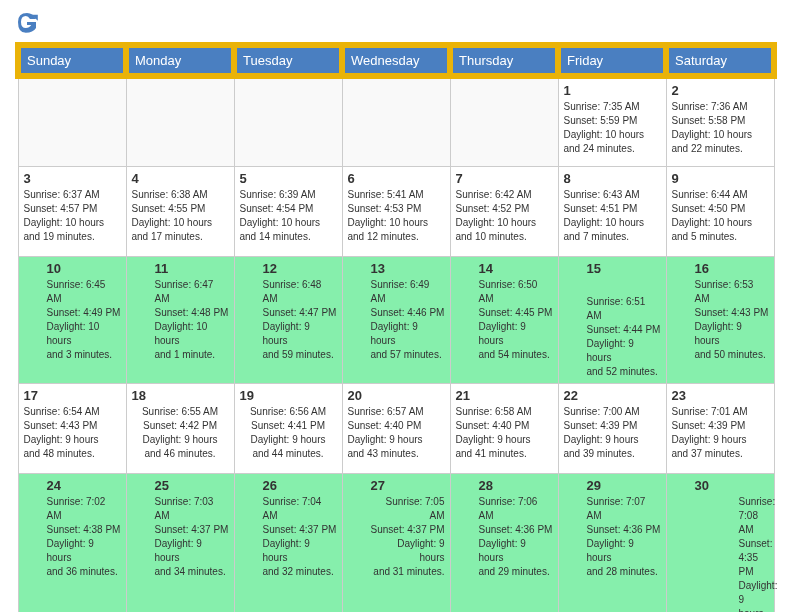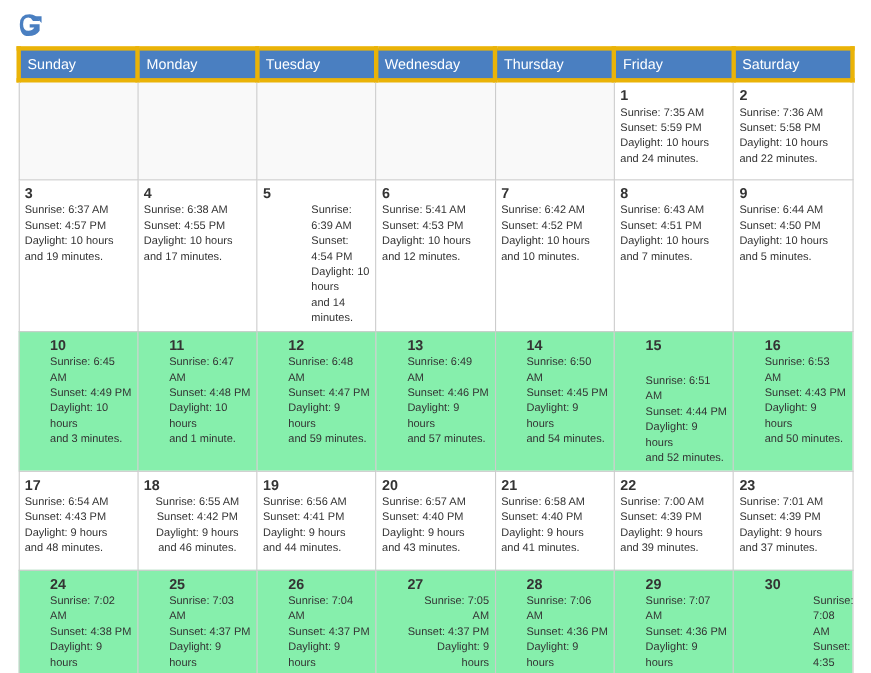--- a/index.html
+++ b/index.html
@@ -8,21 +8,21 @@
     .header { display: flex; justify-content: space-between; align-items: flex-start; margin-bottom: 8px; }
     .logo { display: flex; align-items: center; }
     .logo-text { font-size: 18px; font-weight: bold; line-height: 1.1; }
     .logo-text .general { color: #333; }
     .logo-text .blue { color: #4a90d9; }
     .logo-icon { width: 24px; height: 24px; margin-right: 2px; }
     .title-area { text-align: right; }
     .month-title { font-size: 32px; color: #333; font-weight: normal; }
     .location { font-size: 14px; color: #555; }
     table { width: 100%; border-collapse: collapse; table-layout: fixed; }
-    th { background-color: #4a7fc1; color: white; text-align: left; padding: 5px 6px; font-size: 13px; font-weight: normal; border: 4px solid #eab308; }
+    th { background-color: #4a7fc1; color: white; text-align: left; padding: 5px 6px; font-size: 13px; font-weight: normal; border: 6px solid #eab308; }
     td { border: 1px solid #ccc; vertical-align: top; padding: 4px 5px; font-size: 10.5px; color: #333; height: 90px; background: #fff; }
     td.empty { background: #f9f9f9; }
     td.shaded { background: #86efac; padding-left: 28px; }
     .day-num { font-size: 13px; font-weight: bold; margin-bottom: 2px; }
     .day-info { font-size: 10px; line-height: 1.4; color: #333; }
   </style>
 </head>
 <body>
 
 <div class="page">
@@ -88,21 +88,21 @@
           </td>
           <td>
             <div class="day-num">4</div>
             <div class="day-info" style="white-space: pre-line;">Sunrise: 6:38 AM
 Sunset: 4:55 PM
 Daylight: 10 hours
 and 17 minutes.</div>
           </td>
           <td>
             <div class="day-num">5</div>
-            <div class="day-info" style="white-space: pre-line; margin-left: 44px;">Sunrise: 6:39 AM
+            <div class="day-info" style="white-space: pre-line;">Sunrise: 6:39 AM
 Sunset: 4:54 PM
 Daylight: 10 hours
 and 14 minutes.</div>
           </td>
           <td>
             <div class="day-num">6</div>
             <div class="day-info" style="white-space: pre-line;">Sunrise: 5:41 AM
 Sunset: 4:53 PM
 Daylight: 10 hours
 and 12 minutes.</div>
@@ -190,21 +190,21 @@
           </td>
           <td>
             <div class="day-num">18</div>
             <div class="day-info" style="white-space: pre-line; text-align: center;">Sunrise: 6:55 AM
 Sunset: 4:42 PM
 Daylight: 9 hours
 and 46 minutes.</div>
           </td>
           <td>
             <div class="day-num">19</div>
-            <div class="day-info" style="white-space: pre-line;">Sunrise: 6:56 AM
+            <div class="day-info" style="white-space: pre-line; text-align: center;">Sunrise: 6:56 AM
 Sunset: 4:41 PM
 Daylight: 9 hours
 and 44 minutes.</div>
           </td>
           <td>
             <div class="day-num">20</div>
             <div class="day-info" style="white-space: pre-line;">Sunrise: 6:57 AM
 Sunset: 4:40 PM
 Daylight: 9 hours
 and 43 minutes.</div>

